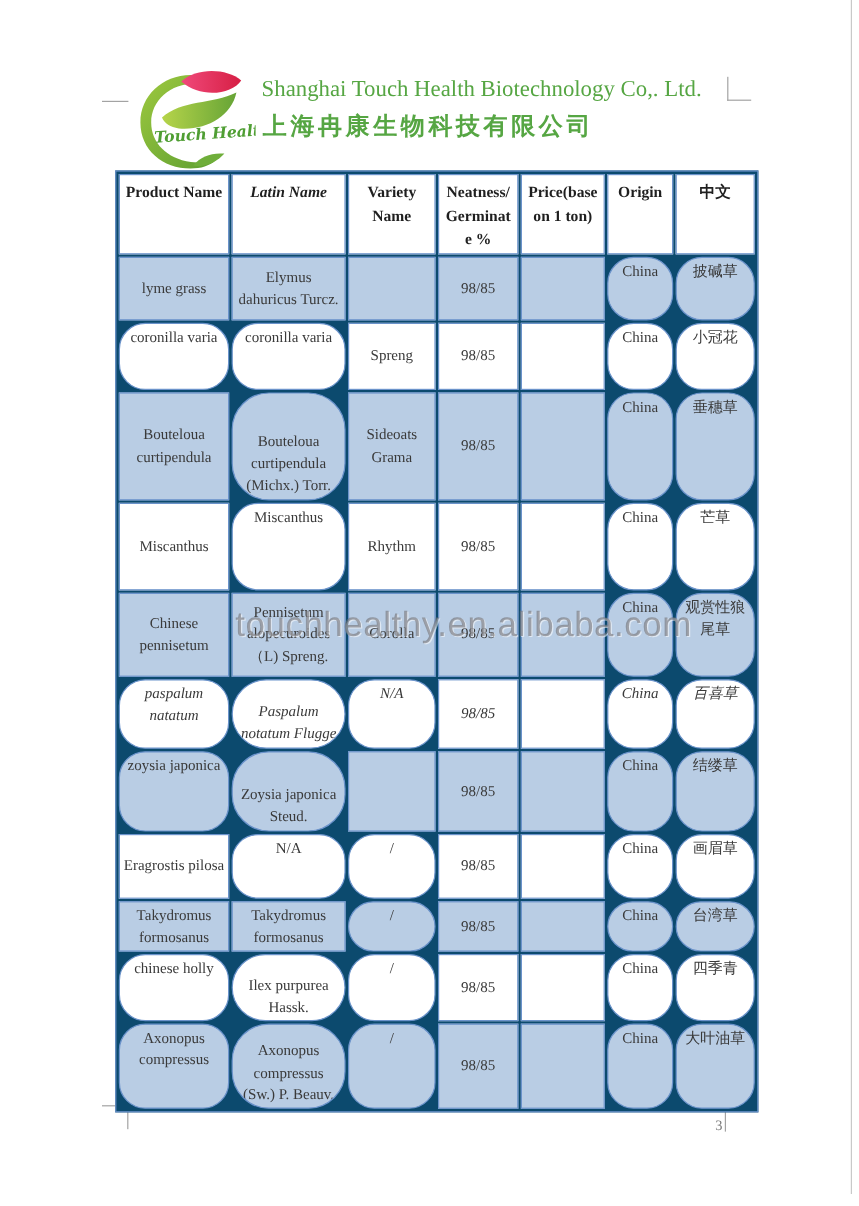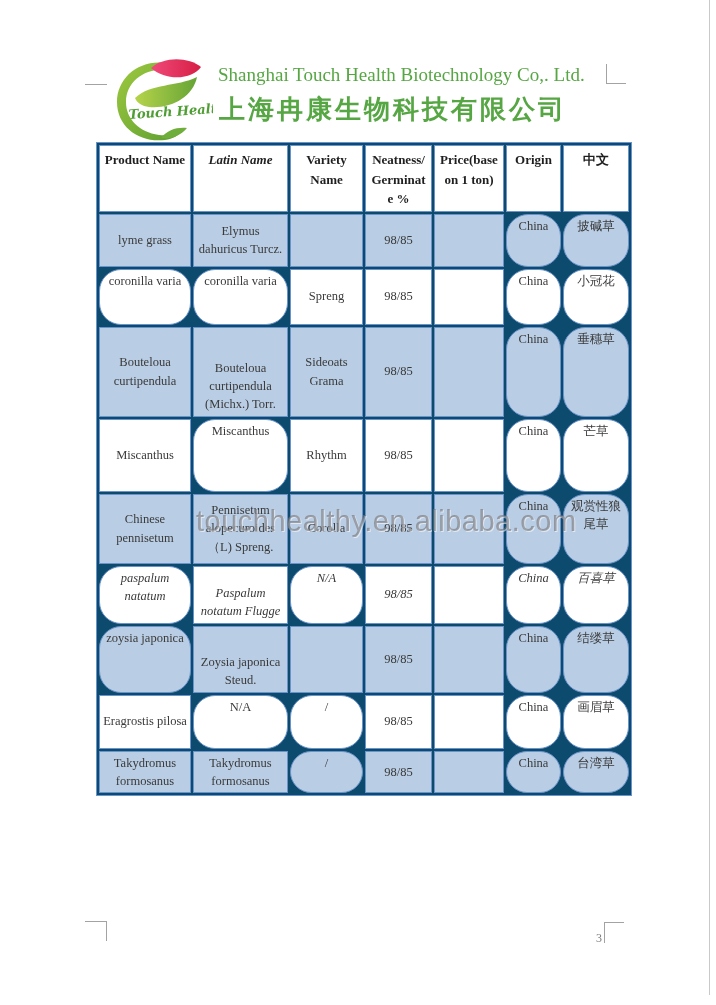--- a/index.html
+++ b/index.html
@@ -27,21 +27,21 @@
   
   .logo{position:absolute;left:109px;top:55px;width:104px;height:90px;}
   .company-en{
     position:absolute;left:218px;top:64px;width:395px;
     font-family:Liberation Serif, serif;
     font-size:19px;color:#56a643;white-space:nowrap;
   }
   .company-zh{
     position:absolute;left:219px;top:92px;width:400px;
     font-family:"Liberation Sans", sans-serif;
-    font-size:26px;font-weight:700;letter-spacing:3px;color:#56a643;
+    font-size:20px;font-weight:700;letter-spacing:3px;color:#56a643;
     white-space:nowrap;
   }
   
   .table-wrap{position:absolute;left:96px;top:142px;}
   table.products{
     table-layout:fixed;width:536px;
     border-collapse:separate;border-spacing:2px;
     border:1px solid #6b93cb;background:#0c4a6e;
   }
   table.products th, table.products td{
@@ -51,21 +51,21 @@
     overflow:hidden;word-wrap:break-word;
   }
   table.products th{
     font-weight:bold;color:#1f1f1f;vertical-align:top;padding-top:4px;
     font-size:13px;line-height:1.5;
   }
   table.products thead th:nth-child(2){font-style:italic;}
   table.products tr.shaded td{background:#b9cde4;}
   .va-t{vertical-align:top;border-radius:22px;}
   .va-m{vertical-align:middle;}
-  .va-b{vertical-align:bottom;}
+  .va-b{vertical-align:bottom;border-radius:31px;}
   thead tr{height:56px;}
   tbody tr:nth-child(1){height:53px;}
   tbody tr:nth-child(2){height:56px;margin-left:27px;}
   tbody tr:nth-child(3){height:90px;}
   tbody tr:nth-child(4){height:73px;}
   tbody tr:nth-child(5){height:70px;}
   tbody tr:nth-child(6){height:58px;font-style:italic;}
   tbody tr:nth-child(7){height:67px;}
   tbody tr:nth-child(8){height:54px;}
   tbody tr:nth-child(9){height:34px;}
@@ -221,17 +221,35 @@
         </tr>
         <tr class="shaded">
           <td class="va-m">Takydromus formosanus</td>
           <td class="va-m">Takydromus formosanus</td>
           <td class="va-t">/</td>
           <td class="va-m">98/85</td>
           <td class="va-m"></td>
           <td class="va-t">China</td>
           <td class="va-t">台湾草</td>
         </tr>
+        <tr>
+          <td class="va-t">chinese holly</td>
+          <td class="va-b">Ilex purpurea Hassk.</td>
+          <td class="va-t">/</td>
+          <td class="va-m">98/85</td>
+          <td class="va-m"></td>
+          <td class="va-t">China</td>
+          <td class="va-t">四季青</td>
+        </tr>
+        <tr class="shaded">
+          <td class="va-t">Axonopus compressus</td>
+          <td class="va-b">Axonopus compressus (Sw.) P. Beauv.</td>
+          <td class="va-t">/</td>
+          <td class="va-m">98/85</td>
+          <td class="va-m"></td>
+          <td class="va-t">China</td>
+          <td class="va-t">大叶油草</td>
+        </tr>
       </tbody>
   </table>
 </div>
 
 <div class="watermark">touchhealthy.en.alibaba.com</div>
 
 </body></html>

